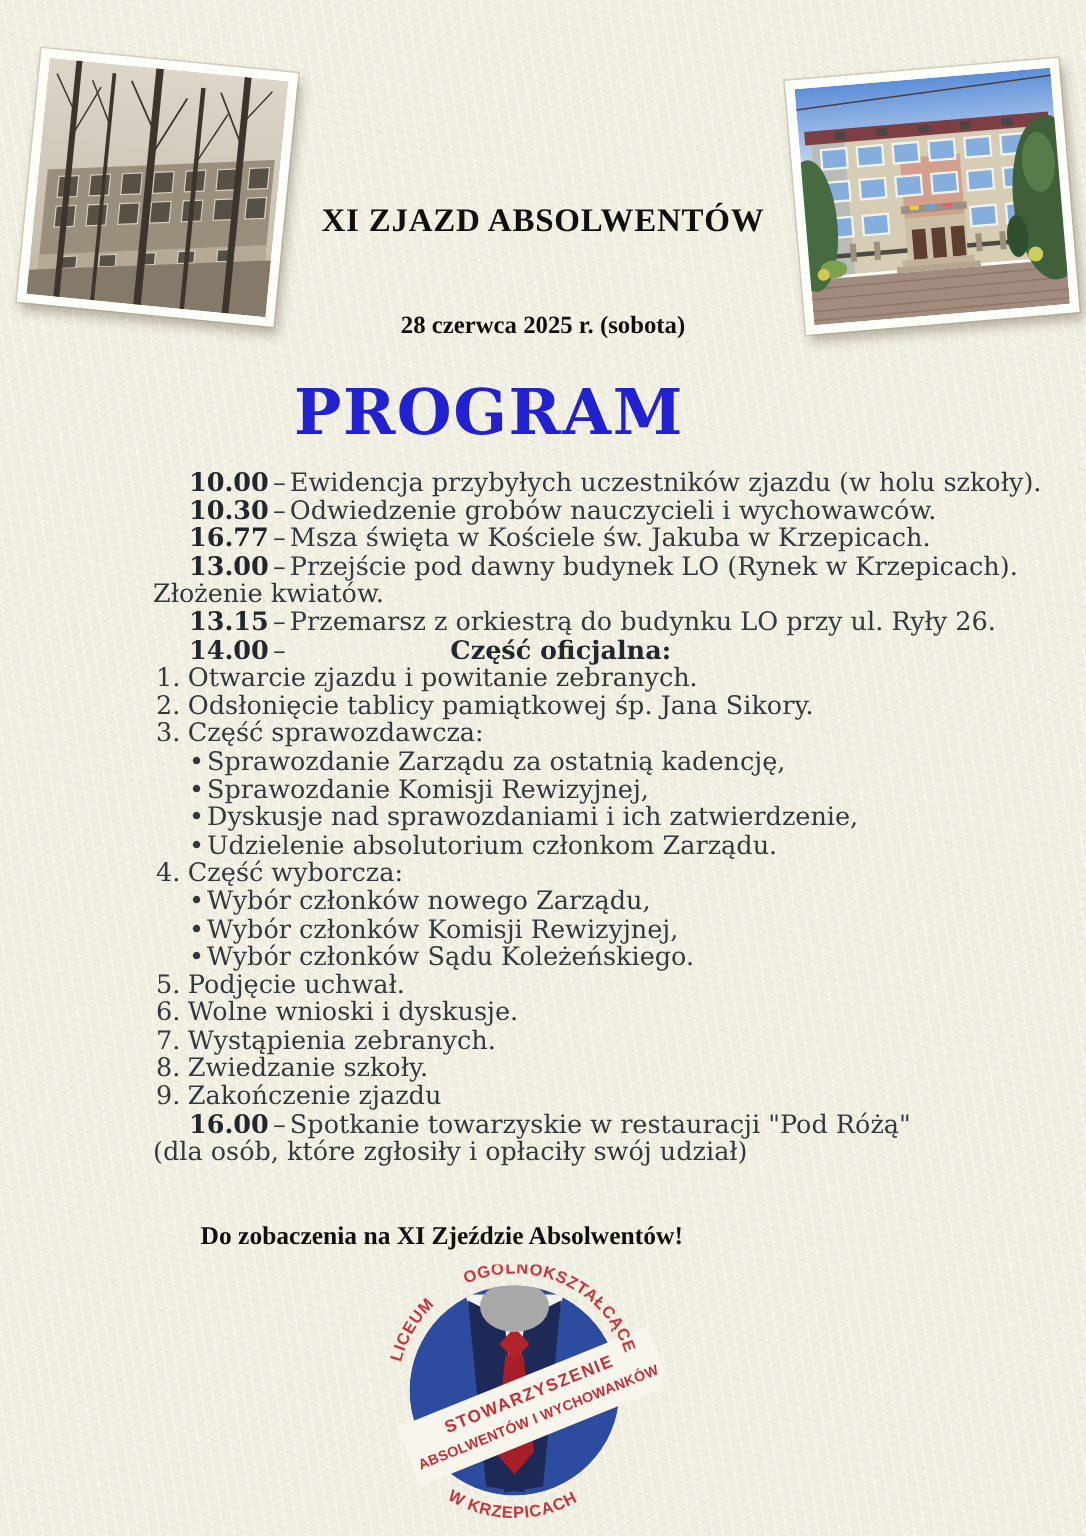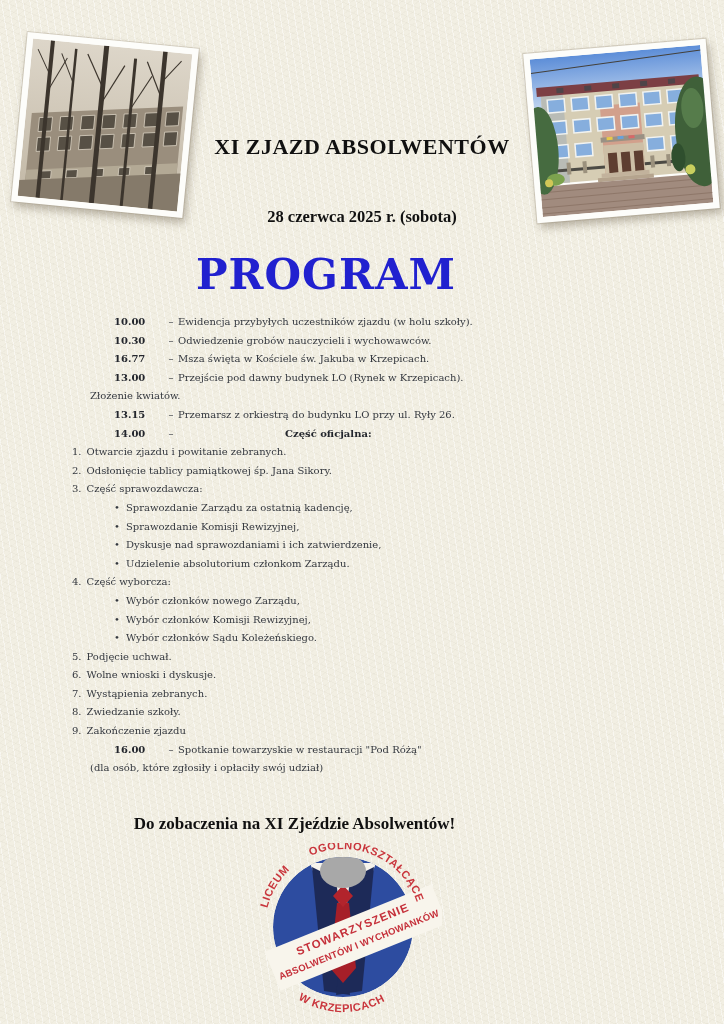--- a/index.html
+++ b/index.html
@@ -30,26 +30,26 @@
     position:absolute;top:207px;left:0;width:724px;text-align:center;
     font-family:"Liberation Serif", serif;font-weight:bold;font-size:16.5px;line-height:20px;
     color:#101010;
   }
   .program-heading{
     position:absolute;top:254px;left:0;width:652px;text-align:center;
     font-family:"DejaVu Serif", serif;font-weight:bold;font-size:42px;line-height:42px;
     letter-spacing:1px;color:#2121cf;
   }
   .list{
-    position:absolute;top:313px;left:0;width:607px;
-    font-size:10px;line-height:18.6px;
+    position:absolute;top:313px;left:12px;width:607px;
+    font-size:17px;line-height:18.6px;
   }
   .row{height:18.6px;white-space:nowrap;padding-left:114px;}
   .row.cont{padding-left:90px;}
-  .row.num{padding-left:72px;}
+  .row.num{padding-left:72px;margin-left:20px;}
   .row.blt{}
   .time{display:inline-block;min-width:50px;font-weight:bold;color:#23262d;}
   .dash{display:inline-block;width:14px;text-align:center;}
   .sec-head{font-weight:bold;margin-left:107px;color:#23262d;}
   .n{margin-right:5px;}
   .b{display:inline-block;width:12px;}
   .farewell{
     position:absolute;top:814px;left:0;width:589px;text-align:center;
     font-family:"Liberation Serif", serif;font-weight:bold;font-size:17px;line-height:20px;
     color:#101010;

